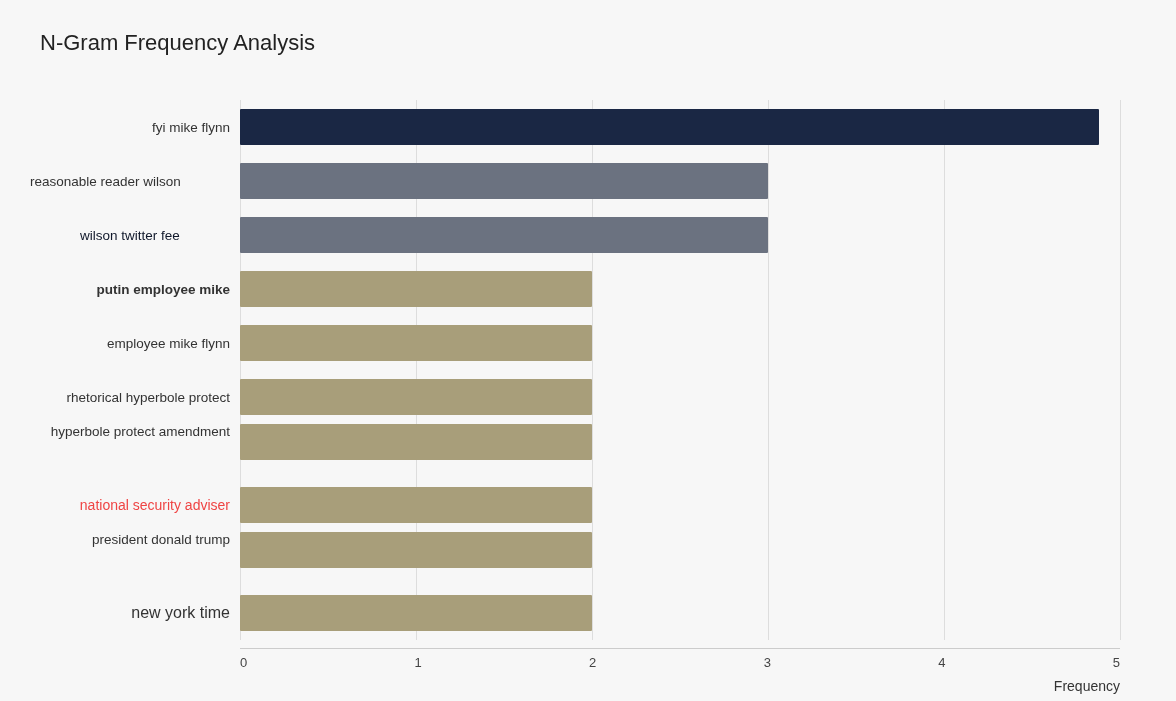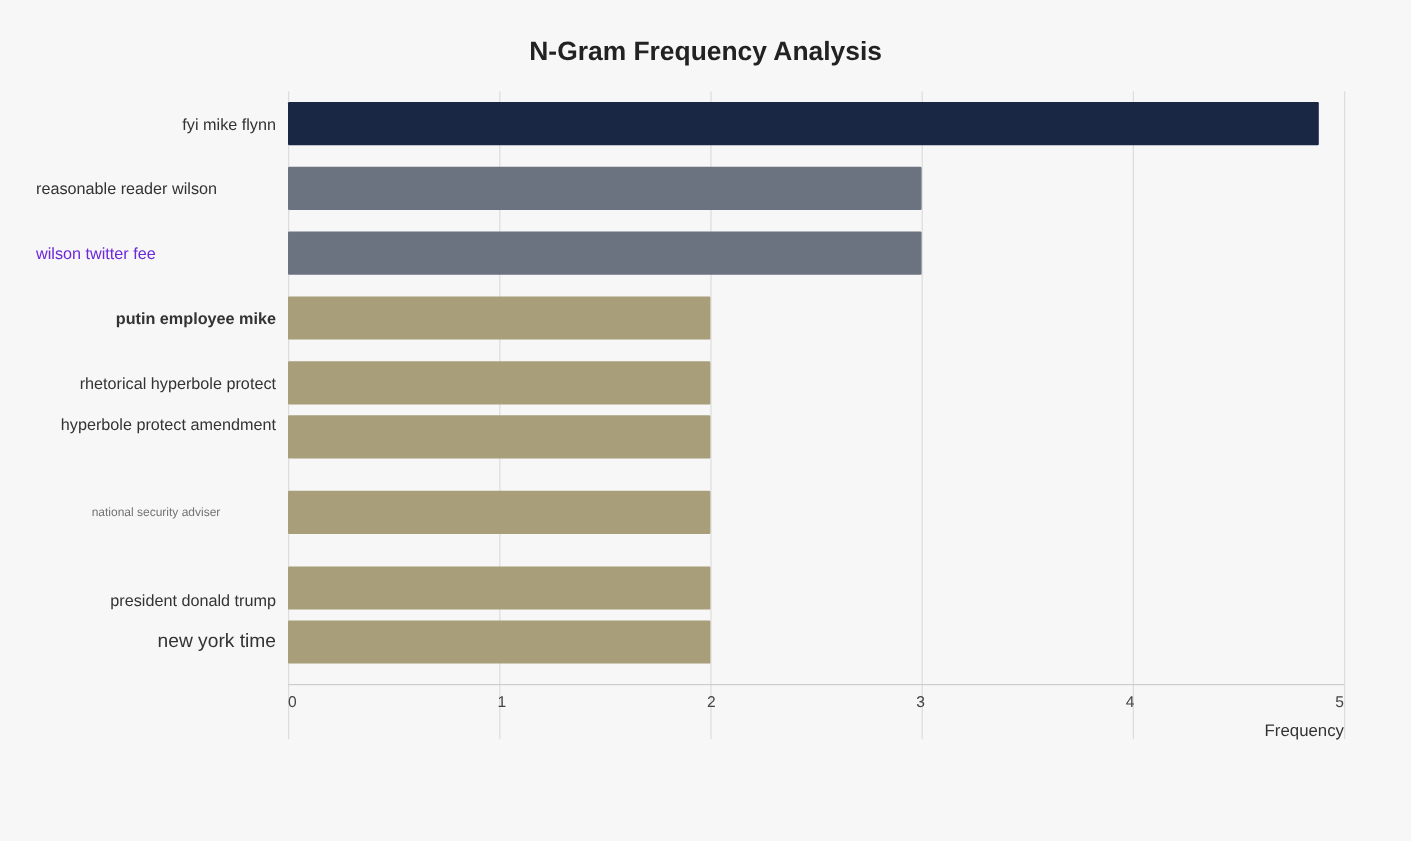--- a/index.html
+++ b/index.html
@@ -13,25 +13,25 @@
       align-items: center;
       justify-content: flex-start;
       padding: 20px 0 10px 0;
     }
     .chart-container {
       width: 1176px;
       padding: 10px 40px 60px 40px;
       position: relative;
     }
     .chart-title {
-      text-align: center;
+      text-align: left;
       font-size: 22px;
-      font-weight: bold;
+      font-weight: normal;
       color: #222;
-      margin-bottom: 20px;
+      margin-bottom: 44px;
     }
     
     .x-axis-container {
       margin-left: 200px;
       position: relative;
       margin-top: 8px;
     }
     .x-axis-ticks {
       display: flex;
       justify-content: space-between;
@@ -77,40 +77,44 @@
     <div id="bars-container">
         <div style="display: flex; align-items: center; height: 54px; position: relative;">
           <div style="position: absolute; right: calc(100% + 10px); width: 200px; text-align: right; font-size: 13.5px; color: rgb(51, 51, 51); white-space: nowrap;">fyi mike flynn</div>
           <div style="height: 36px; width: 858.88px; background: rgb(26, 39, 68); border-radius: 1px;"></div>
         </div>
         <div style="display: flex; align-items: center; height: 54px; position: relative;">
           <div style="position: absolute; right: calc(100% + 10px); width: 200px; text-align: left; font-size: 13.5px; color: rgb(51, 51, 51); white-space: nowrap;">reasonable reader wilson</div>
           <div style="height: 36px; width: 528px; background: rgb(107, 114, 128); border-radius: 1px;"></div>
         </div>
         <div style="display: flex; align-items: center; height: 54px; position: relative;">
-          <div style="position: absolute; right: calc(100% + 10px); width: 200px; text-align: left; font-size: 13.5px; color: #6d28d9; white-space: nowrap;">wilson twitter fee</div>
+          <div style="position: absolute; right: calc(100% + 10px); width: 200px; text-align: center; font-size: 13.5px; color: #0f172a; white-space: nowrap;">wilson twitter fee</div>
           <div style="height: 36px; width: 528px; background: rgb(107, 114, 128); border-radius: 1px;"></div>
         </div>
         <div style="display: flex; align-items: center; height: 54px; position: relative;">
           <div style="position: absolute; right: calc(100% + 10px); width: 200px; text-align: right; font-size: 13.5px; color: rgb(51, 51, 51); white-space: nowrap; font-weight: bold;">putin employee mike</div>
+          <div style="height: 36px; width: 352px; background: rgb(168, 158, 122); border-radius: 1px;"></div>
+        </div>
+        <div style="display: flex; align-items: center; height: 54px; position: relative;">
+          <div style="position: absolute; right: calc(100% + 10px); width: 200px; text-align: right; font-size: 13.5px; color: rgb(51, 51, 51); white-space: nowrap;">employee mike flynn</div>
           <div style="height: 36px; width: 352px; background: rgb(168, 158, 122); border-radius: 1px;"></div>
         </div>
         <div style="display: flex; align-items: center; height: 54px; position: relative;">
           <div style="position: absolute; right: calc(100% + 10px); width: 200px; text-align: right; font-size: 13.5px; color: rgb(51, 51, 51); white-space: nowrap;">rhetorical hyperbole protect</div>
           <div style="height: 36px; width: 352px; background: rgb(168, 158, 122); border-radius: 1px;"></div>
         </div>
         <div style="display: flex; height: 54px; position: relative;">
           <div style="position: absolute; right: calc(100% + 10px); width: 200px; text-align: right; font-size: 13.5px; color: rgb(51, 51, 51); white-space: nowrap;">hyperbole protect amendment</div>
           <div style="height: 36px; width: 352px; background: rgb(168, 158, 122); border-radius: 1px;"></div>
         </div>
         <div style="display: flex; align-items: center; height: 54px; position: relative;">
-          <div style="position: absolute; right: calc(100% + 10px); width: 200px; text-align: center; font-size: 10px; color: #737373; white-space: nowrap;">national security adviser</div>
+          <div style="position: absolute; right: calc(100% + 10px); width: 200px; text-align: right; font-size: 14px; color: #ef4444; white-space: nowrap;">national security adviser</div>
           <div style="height: 36px; width: 352px; background: rgb(168, 158, 122); border-radius: 1px;"></div>
         </div>
-        <div style="display: flex; align-items: flex-end; height: 54px; position: relative;">
+        <div style="display: flex; align-items: flex-start; height: 54px; position: relative;">
           <div style="position: absolute; right: calc(100% + 10px); width: 200px; text-align: right; font-size: 13.5px; color: rgb(51, 51, 51); white-space: nowrap;">president donald trump</div>
           <div style="height: 36px; width: 352px; background: rgb(168, 158, 122); border-radius: 1px;"></div>
         </div>
         <div style="display: flex; align-items: center; height: 54px; position: relative;">
           <div style="position: absolute; right: calc(100% + 10px); width: 200px; text-align: right; font-size: 16px; color: rgb(51, 51, 51); white-space: nowrap;">new york time</div>
           <div style="height: 36px; width: 352px; background: rgb(168, 158, 122); border-radius: 1px;"></div>
         </div>
       </div>
   </div>
 

